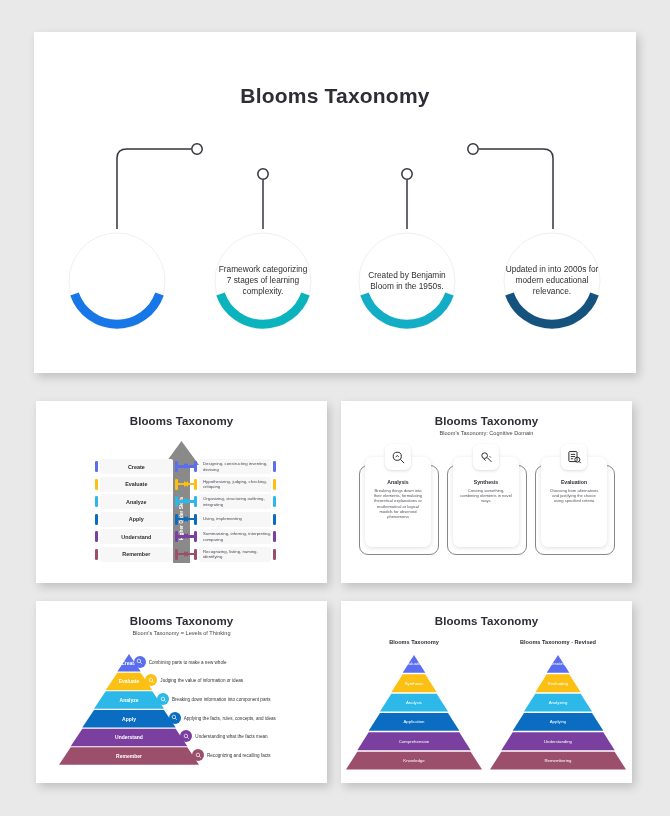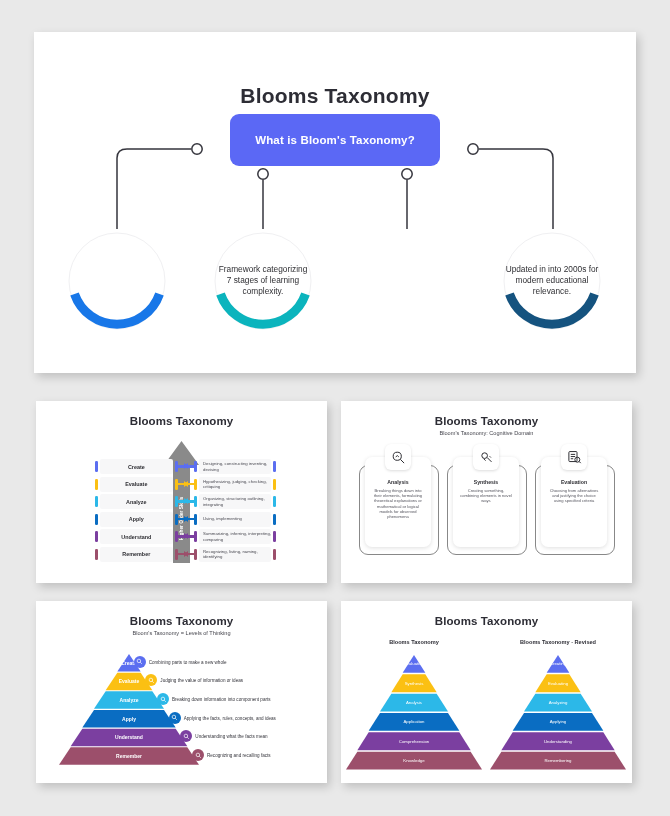--- a/index.html
+++ b/index.html
@@ -159,39 +159,43 @@
         <path d="M373 197 L373 148"></path>
       </g>
       <g fill="#ffffff" stroke="#35353d" stroke-width="1.5">
         <circle cx="163" cy="117" r="5.2"></circle>
         <circle cx="439" cy="117" r="5.2"></circle>
         <circle cx="229" cy="142" r="5.2"></circle>
         <circle cx="373" cy="142" r="5.2"></circle>
       </g>
     </svg>
 
-    <div class="cta-box">
-      <span>What is Bloom's Taxonomy?</span>
-    </div>
 
     <div class="circ" id="c0">
       <svg viewBox="0 0 104 104" width="104" height="104">
         <circle cx="52" cy="52" r="48" fill="#fff" stroke="#f0f0f2" stroke-width="1"></circle>
         <path d="M 9.5 65 A 45 45 0 0 0 94.5 65" fill="none" stroke-width="9" stroke-linecap="butt" stroke="#1877e8"></path>
       </svg>
     </div>
 
     <div class="circ" id="c1">
       <svg viewBox="0 0 104 104" width="104" height="104">
         <circle cx="52" cy="52" r="48" fill="#fff" stroke="#f0f0f2" stroke-width="1"></circle>
         <path d="M 9.5 65 A 45 45 0 0 0 94.5 65" fill="none" stroke-width="9" stroke-linecap="butt" stroke="#0bb4bd"></path>
       </svg>
       <div class="label">Framework categorizing 7 stages of learning complexity.</div>
     </div>
 
+    <div class="circ" id="c2">
+      <svg viewBox="0 0 104 104" width="104" height="104">
+        <circle cx="52" cy="52" r="48" fill="#fff" stroke="#f0f0f2" stroke-width="1"></circle>
+        <path d="M 9.5 65 A 45 45 0 0 0 94.5 65" fill="none" stroke-width="9" stroke-linecap="butt" stroke="#13aec6"></path>
+      </svg>
+      <div class="label">Created by Benjamin Bloom in the 1950s.</div>
+    </div>
 
     <div class="circ" id="c3">
       <svg viewBox="0 0 104 104" width="104" height="104">
         <circle cx="52" cy="52" r="48" fill="#fff" stroke="#f0f0f2" stroke-width="1"></circle>
         <path d="M 9.5 65 A 45 45 0 0 0 94.5 65" fill="none" stroke-width="9" stroke-linecap="butt" stroke="#15537f"></path>
       </svg>
       <div class="label">Updated in into 2000s for modern educational relevance.</div>
     </div>
   </div>
 

